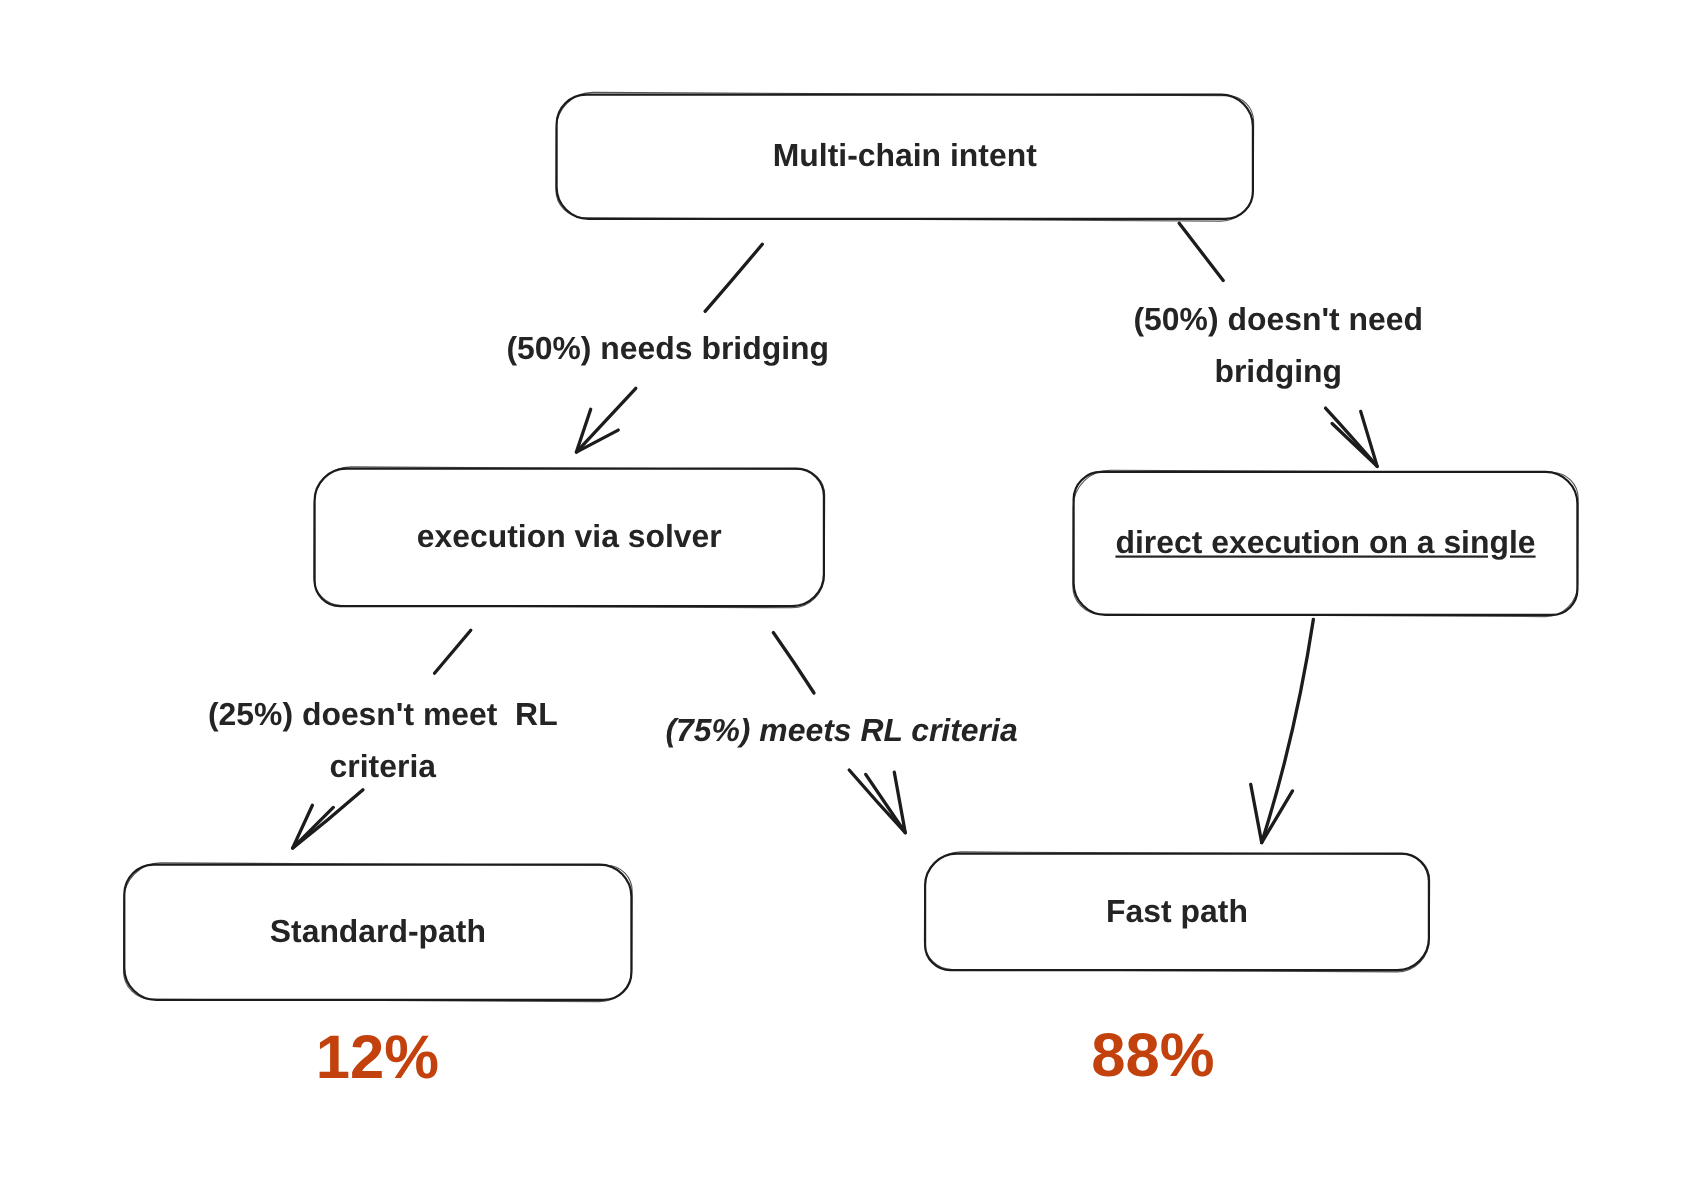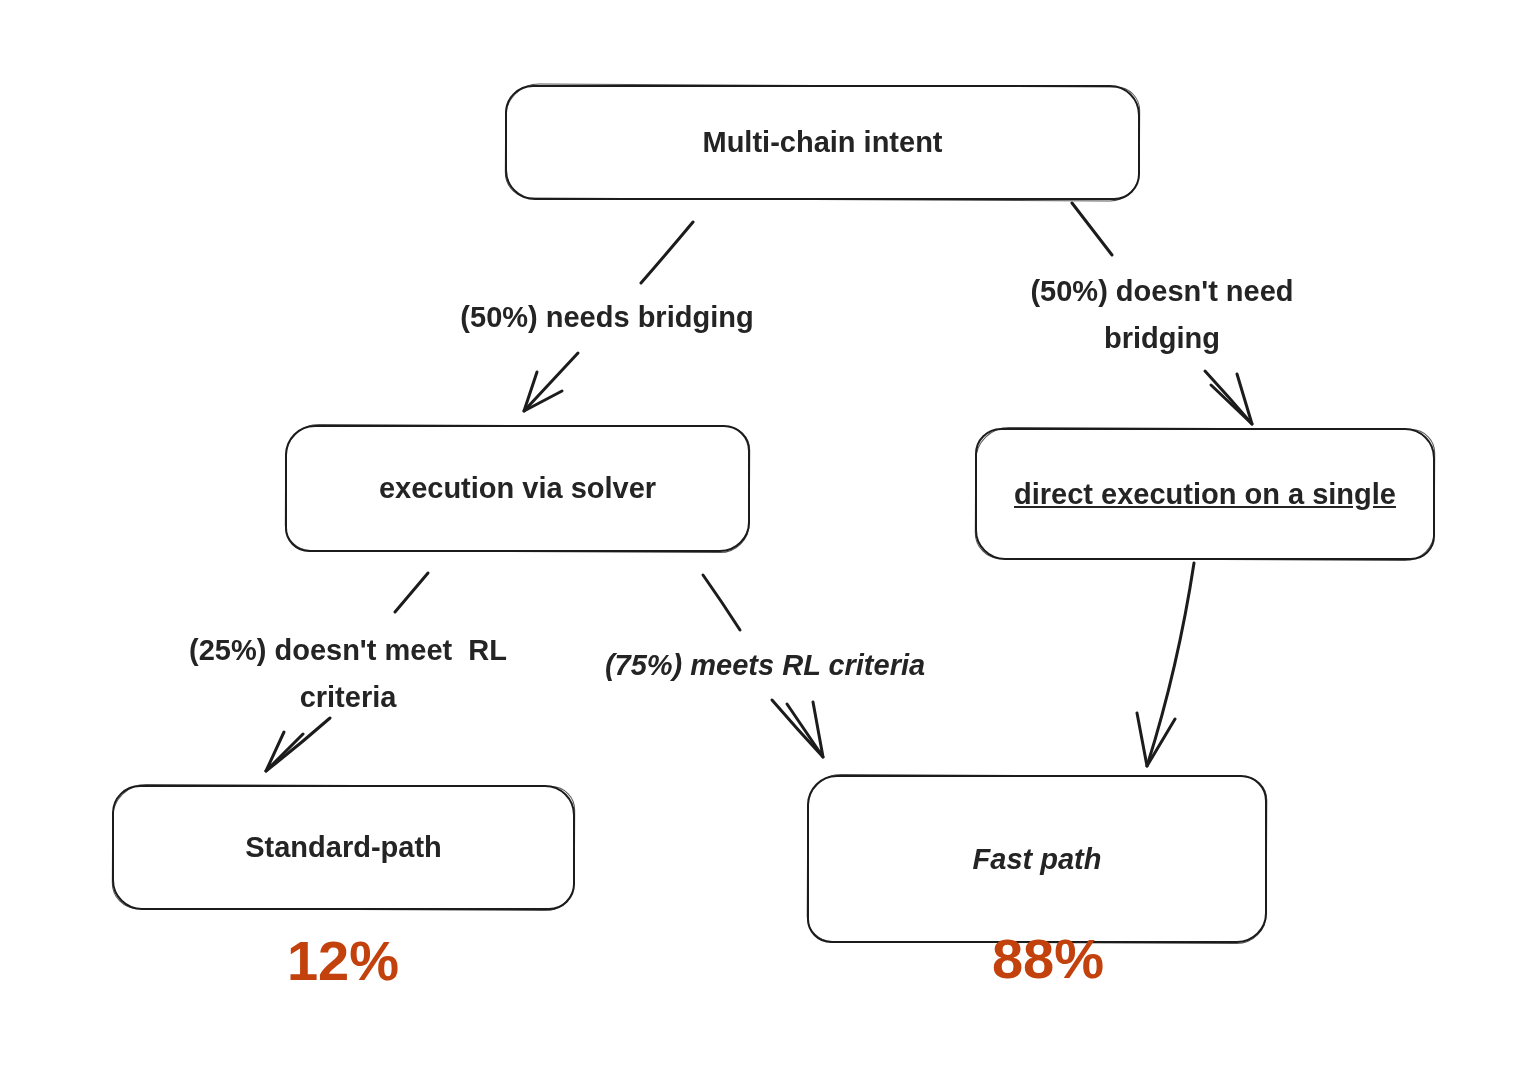--- a/index.html
+++ b/index.html
@@ -125,21 +125,21 @@
   <div class="node r3" style="left:975px; top:428px; width:460px; height:132px;">
     <span>
       <span class="line" style="display:block; white-space:pre;">direct execution on a single</span>
     </span>
   </div>
 
   <div class="node r1" style="left:112px; top:785px; width:463px; height:125px;">
     <span>Standard-path</span>
   </div>
 
-  <div class="node r2" style="left:807px; top:775px; width:460px; height:168px;font-style:italic;">
+  <div class="node r2" style="left:840px; top:775px; width:460px; height:108px;">
     <span>Fast path</span>
   </div>
 
   <div class="edge-label" style="left:407px; top:294px; width:400px;">
     <span class="line">(50%) needs bridging</span>
   </div>
 
   <div class="edge-label" style="left:962px; top:268px; width:400px;">
     <span class="line">(50%) doesn't need</span>
     <span class="line">bridging</span>

